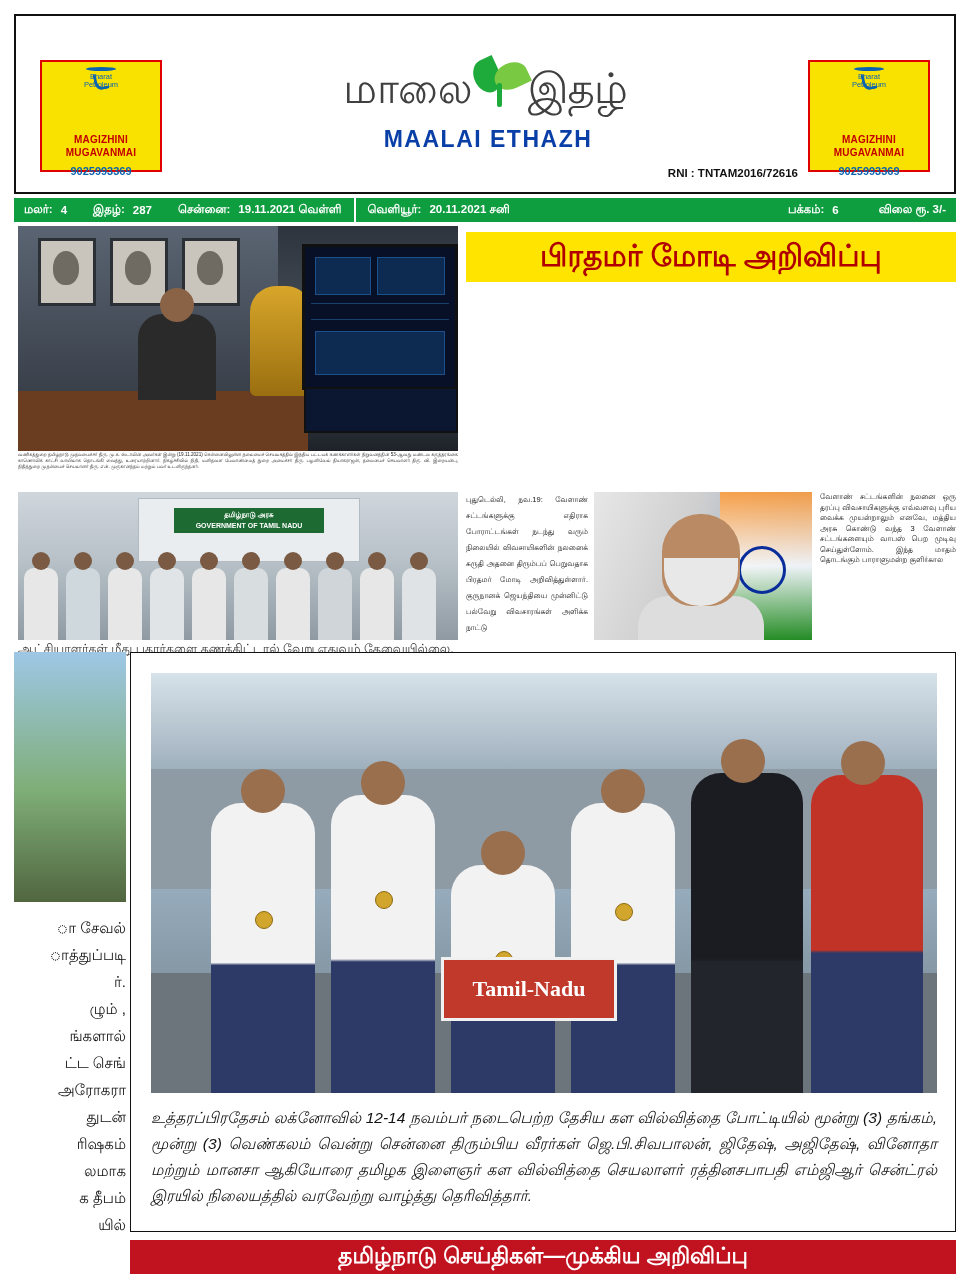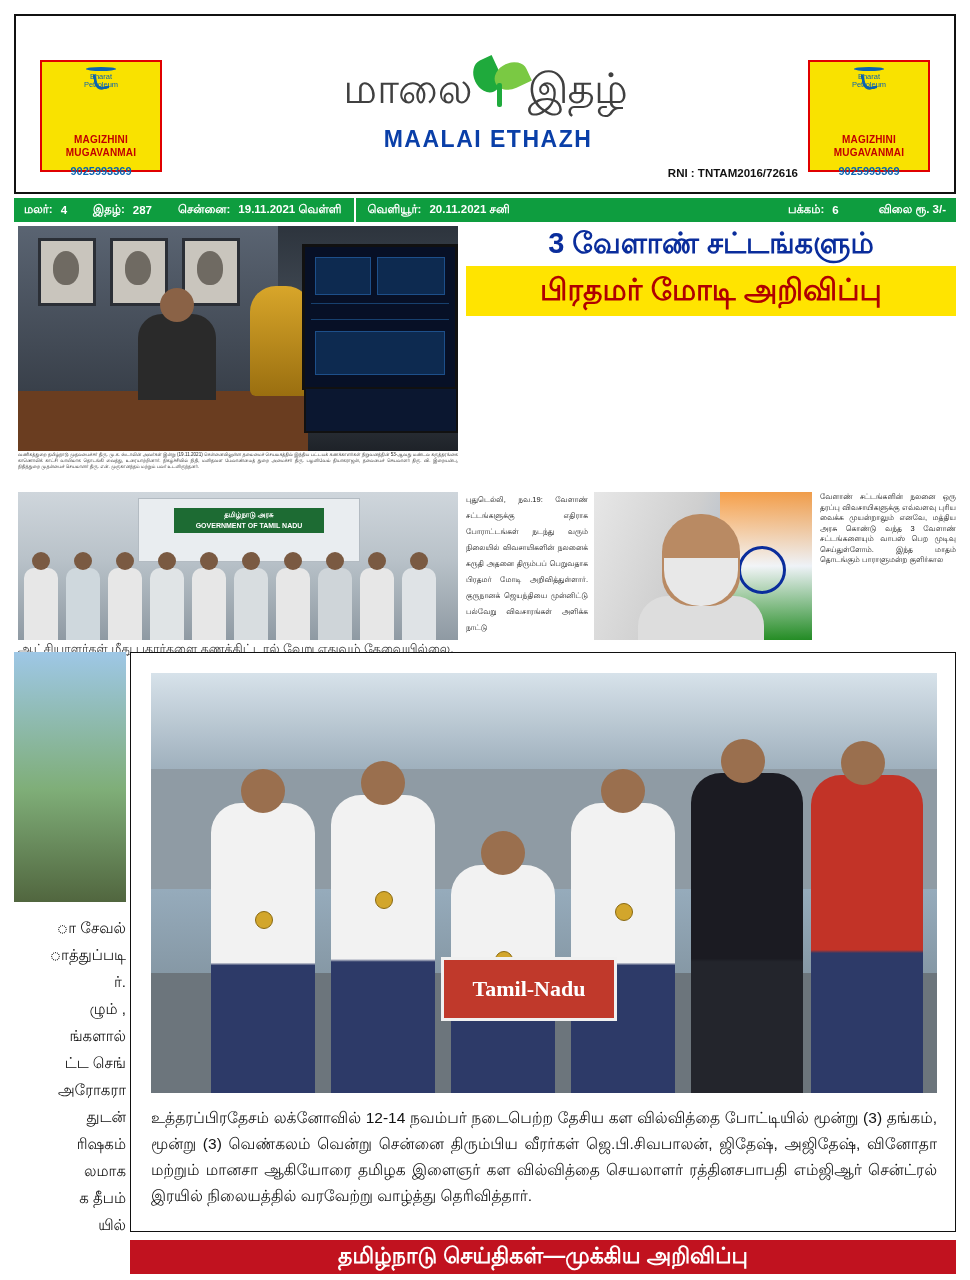--- a/index.html
+++ b/index.html
@@ -352,21 +352,21 @@
   }
   .banner-tn {
     position: absolute; left: 290px; bottom: 72px; width: 170px; height: 58px;
     background: #c0392b; border: 3px solid #f0f0f0;
     color: #fff; font-size: 22px; font-weight: bold;
     display: flex; align-items: center; justify-content: center;
     font-family: "Liberation Serif", serif;
   }
   .article-text {
     position: absolute; left: 20px; top: 452px; width: 786px; height: 106px;
-    font-size: 15.5px; line-height: 26px; color: #111; text-align: justify;
+    font-size: 15.5px; line-height: 26px; color: #111; text-align: justify; font-style: italic;
   }
   
   .left-col {
     position: absolute; left: 14px; top: 652px; width: 112px; height: 580px;
     overflow: hidden;
   }
   .left-photo {
     position: absolute; left: 0; top: 0; width: 112px; height: 250px;
     background: linear-gradient(180deg,#9ec7e6 0%,#7fae78 55%,#51663f 100%);
   }
@@ -463,21 +463,20 @@
       <div class="panel" style="left:72px;top:10px;width:66px;height:36px;"></div>
       <div class="grid-line" style="top:56px;"></div>
       <div class="grid-line" style="top:72px;"></div>
       <div class="panel" style="left:10px;top:84px;width:128px;height:42px;"></div>
     </div>
     <div class="cm-screen-strip"></div>
   </div>
   <div class="cm-caption">வணிகத்துறை தமிழ்நாடு முதலமைச்சர் திரு. மு.க. ஸ்டாலின் அவர்கள் இன்று (19.11.2021) சென்னையிலுள்ள தலைமைச் செயலகத்தில் இந்திய பட்டயக் கணக்காளர்கள் நிறுவனத்தின் 53-ஆவது மண்டல கருத்தரங்கை காணொலிக் காட்சி வாயிலாக தொடங்கி வைத்து, உரையாற்றினார். நிகழ்ச்சியில் நிதி, மனிதவள மேலாண்மைத் துறை அமைச்சர் திரு. பழனிவேல் தியாகராஜன், தலைமைச் செயலாளர் திரு. வி. இறையன்பு, நிதித்துறை முதன்மைச் செயலாளர் திரு. என். முருகானந்தம் மற்றும் பலர் உடனிருந்தனர்.</div>
 
   <div class="headline-box">
-    <div class="hl-line1">3 வேளாண் சட்டங்களும்</div>
     <div class="hl-yellow">பிரதமர் மோடி அறிவிப்பு</div>
   </div>
 
   <div class="photo-govt">
     <div class="govt-building"></div>
     <div class="govt-sign">
       <span>தமிழ்நாடு அரசு</span><br>
       <span>GOVERNMENT OF TAMIL NADU</span>
     </div>
     <div class="crowd">

